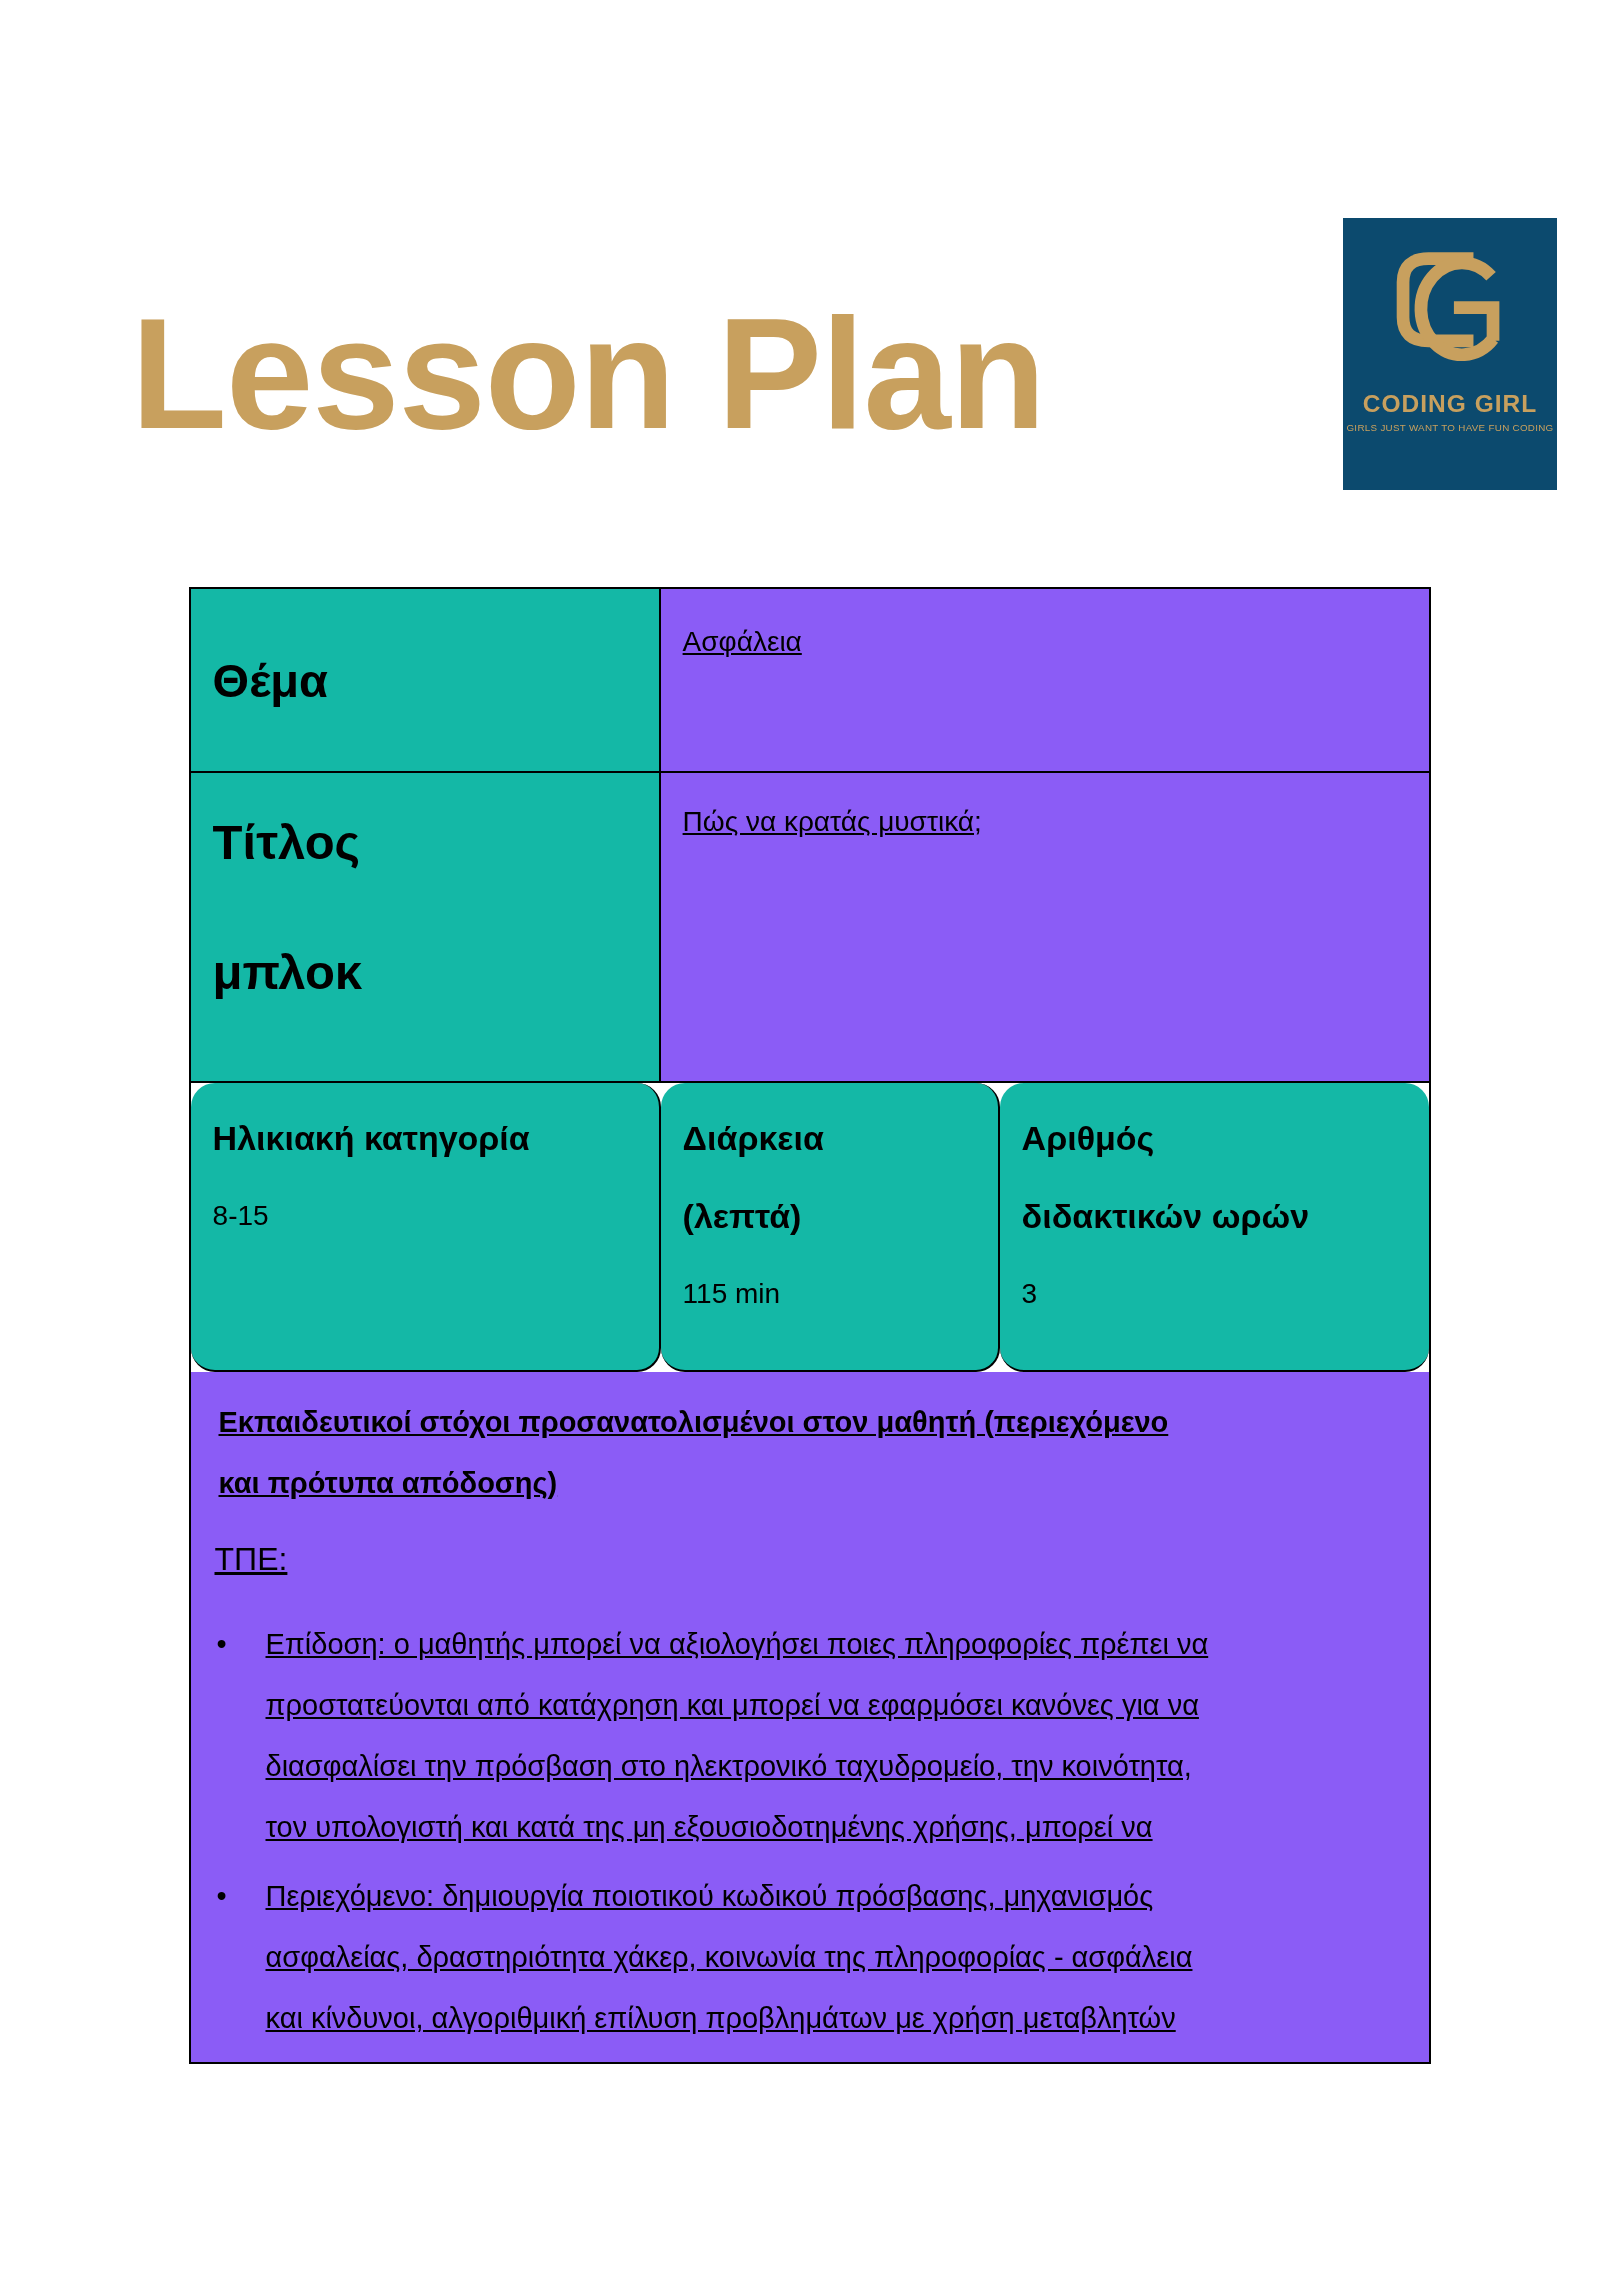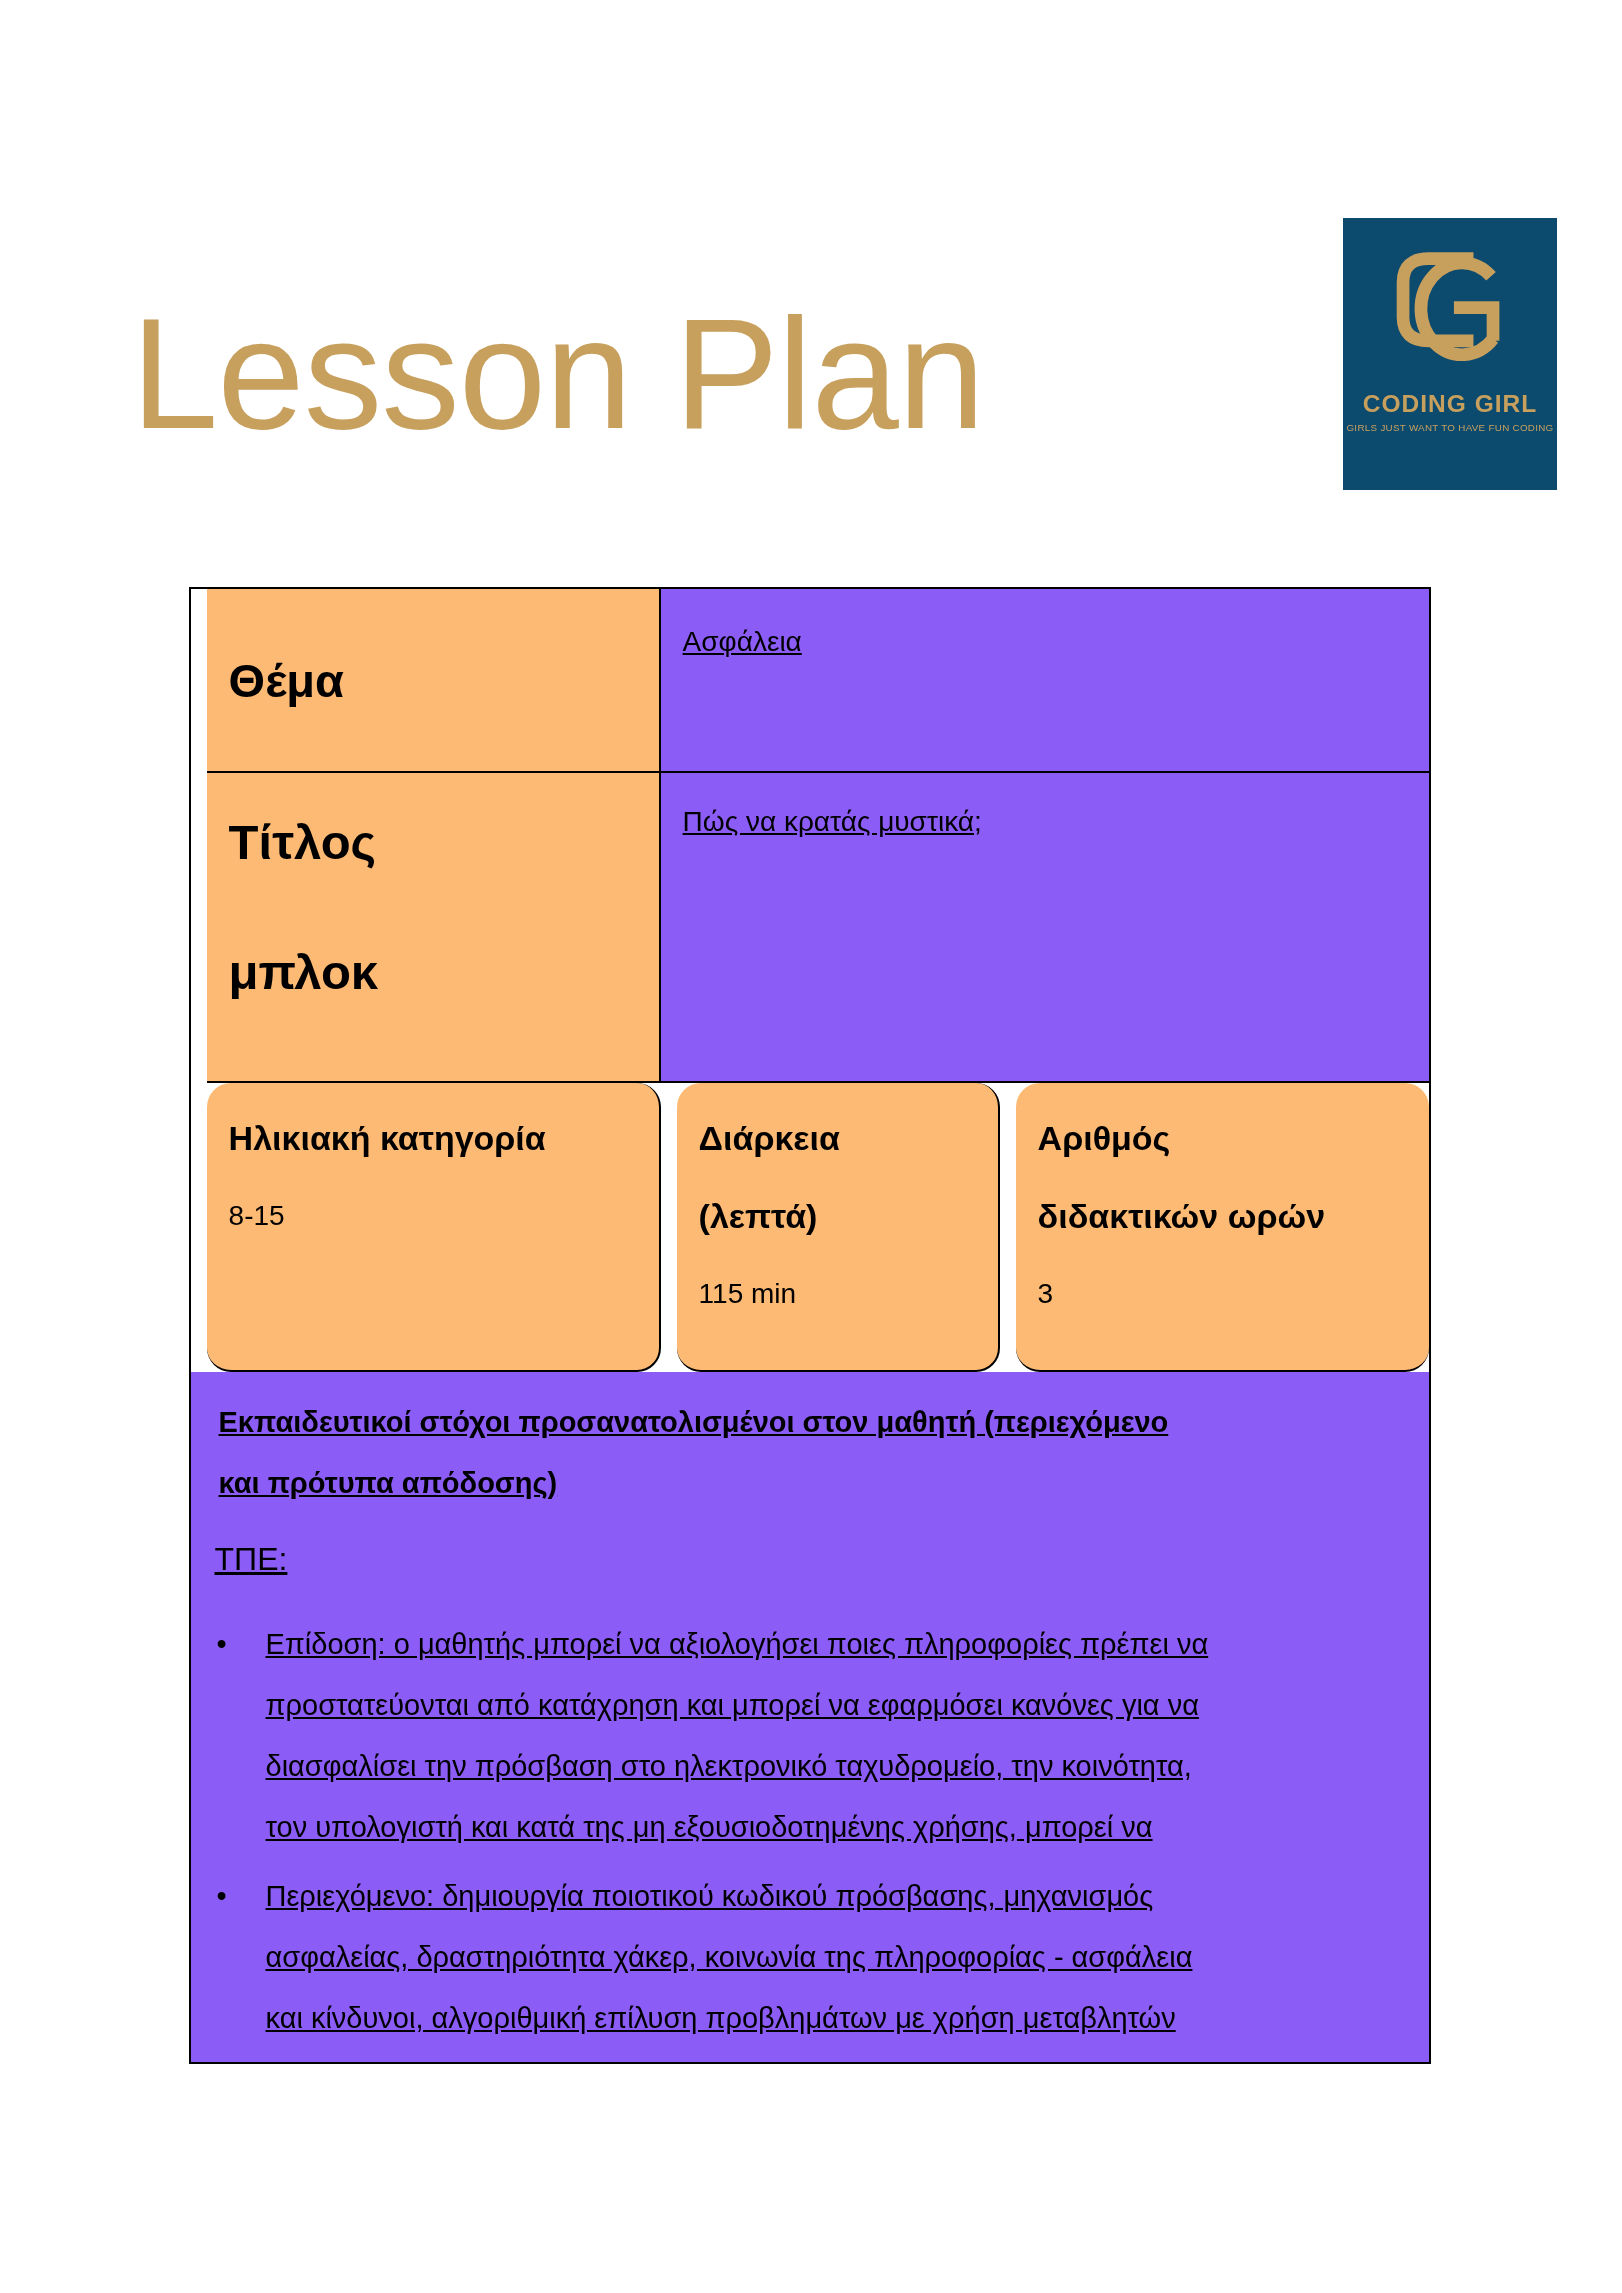--- a/index.html
+++ b/index.html
@@ -5,21 +5,21 @@
   html,body { margin:0; padding:0; background:#ffffff; }
   .page {
     position:relative; width:1622px; height:2294px; background:#ffffff;
     font-family:"Liberation Sans","DejaVu Sans",sans-serif; color:#000;
     overflow:hidden;
   }
 
   
   .doc-title {
     position:absolute; left:131px; top:295px; margin:0;
-    font-size:157px; line-height:1; font-weight:400; letter-spacing:-1px;
+    font-size:157px; line-height:1; font-weight:700; letter-spacing:-1px;
     color:#C8A05E; white-space:nowrap;
   }
   .gold-bar {
     position:absolute; left:0; top:452px; width:1622px; height:57px;
     background:#C8A05E; display:flex; align-items:center;
   }
   .gold-bar .code {
     margin-left:42px; font-size:22.5px; color:rgba(255,255,255,0.93);
     letter-spacing:0.5px;
   }
@@ -41,21 +41,21 @@
   .lp-table {
     position:absolute; left:189px; top:587px; width:1242px;
     border:2.9px solid #000; box-sizing:border-box;
     display:grid;
     grid-template-columns:470px 339px 1fr;
     grid-template-rows:184px 310px 289px 690px;
   }
   .cell { box-sizing:border-box; border-right:2.9px solid #000; border-bottom:2.9px solid #000; }
   .cell.last-col { border-right:none; }
   .cell.last-row { border-bottom:none; }
-  .beige { background:#fdba74;margin-left:16px; }
+  .beige { background:#14b8a6; }
   .white { background:#8b5cf6;text-decoration:underline; }
 
   .span2 { grid-column:2 / 4; }
   .span3 { grid-column:1 / 4; }
 
   
   .topic-label { display:flex; align-items:center; padding-left:21.6px;
     font-size:47px; font-weight:700; }
   .topic-value { padding:31px 19.6px 0 21.6px; font-size:28px; line-height:44px; }
 

